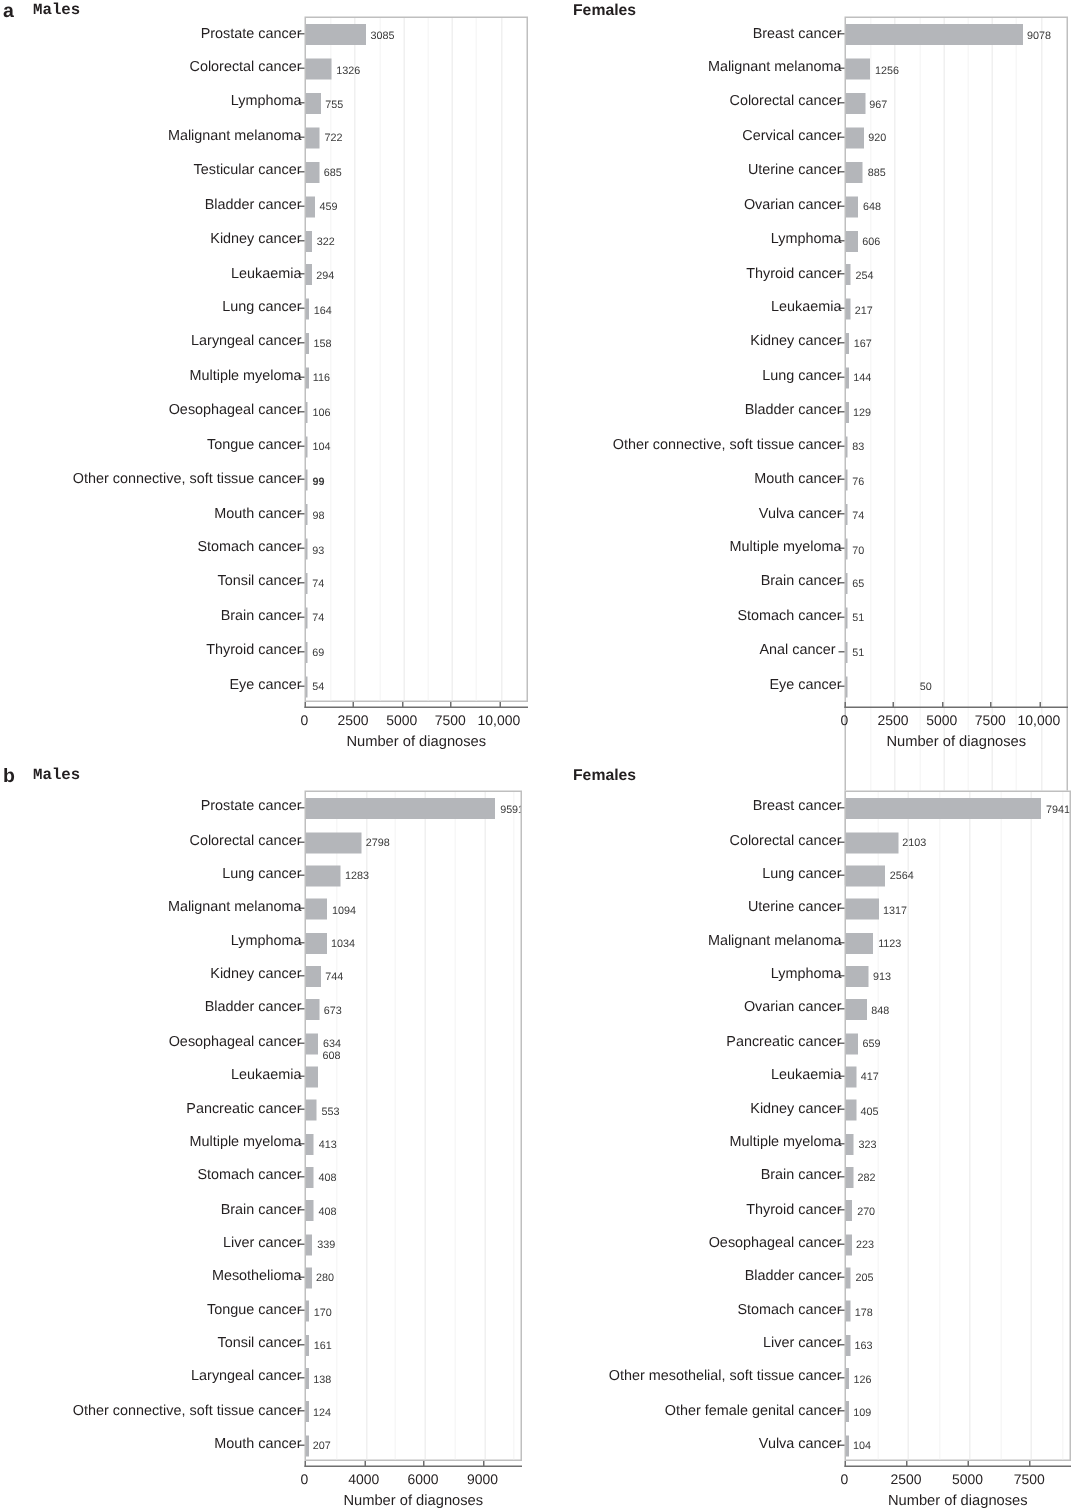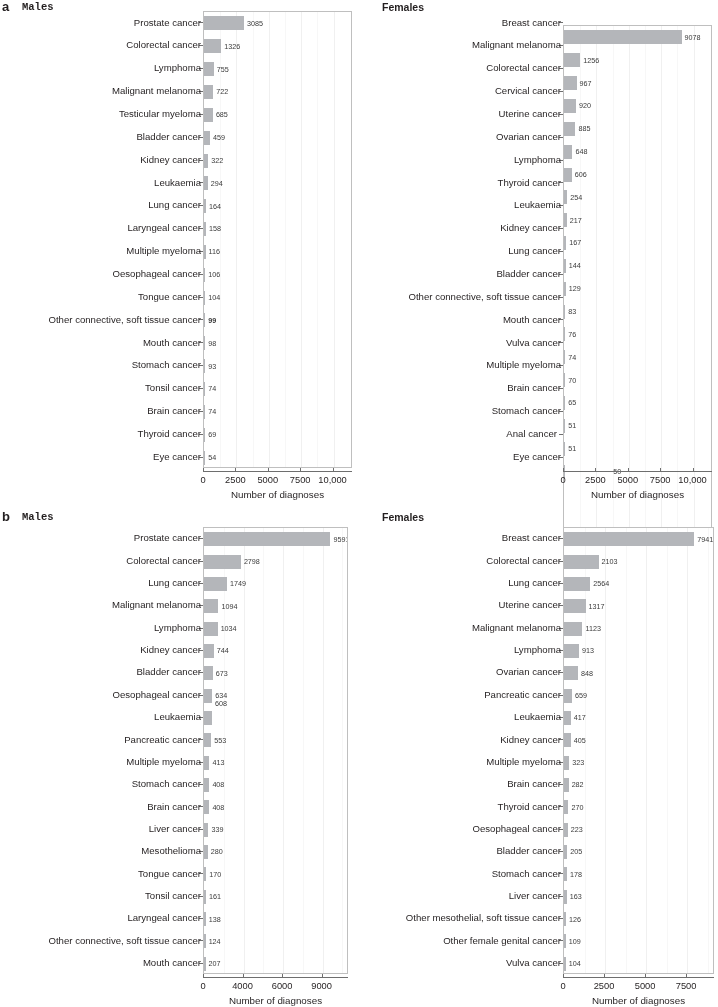--- a/index.html
+++ b/index.html
@@ -149,21 +149,21 @@
         </div>
         <div class="tick-mark" style="left: 199px; top: 22.425px;"></div>
         <span class="cat-label" style="right: 155px; top: 17.625px; width: 197px;">Prostate cancer</span>
         <div class="tick-mark" style="left: 199px; top: 45.275px;"></div>
         <span class="cat-label" style="right: 155px; top: 40.475px; width: 197px;">Colorectal cancer</span>
         <div class="tick-mark" style="left: 199px; top: 68.125px;"></div>
         <span class="cat-label" style="right: 155px; top: 63.325px; width: 197px;">Lymphoma</span>
         <div class="tick-mark" style="left: 199px; top: 90.975px;"></div>
         <span class="cat-label" style="right: 155px; top: 86.175px; width: 197px;">Malignant melanoma</span>
         <div class="tick-mark" style="left: 199px; top: 113.825px;"></div>
-        <span class="cat-label" style="right: 155px; top: 109.025px; width: 197px;">Testicular myeloma</span>
+        <span class="cat-label" style="right: 155px; top: 109.025px; width: 197px;">Testicular cancer</span>
         <div class="tick-mark" style="left: 199px; top: 136.675px;"></div>
         <span class="cat-label" style="right: 155px; top: 131.875px; width: 197px;">Bladder cancer</span>
         <div class="tick-mark" style="left: 199px; top: 159.525px;"></div>
         <span class="cat-label" style="right: 155px; top: 154.725px; width: 197px;">Kidney cancer</span>
         <div class="tick-mark" style="left: 199px; top: 182.375px;"></div>
         <span class="cat-label" style="right: 155px; top: 177.575px; width: 197px;">Leukaemia</span>
         <div class="tick-mark" style="left: 199px; top: 205.225px;"></div>
         <span class="cat-label" style="right: 155px; top: 200.425px; width: 197px;">Lung cancer</span>
         <div class="tick-mark" style="left: 199px; top: 228.075px;"></div>
         <span class="cat-label" style="right: 155px; top: 223.275px; width: 197px;">Laryngeal cancer</span>
@@ -195,21 +195,21 @@
         <div class="xtick" style="left: 267.783px; top: 468px;"></div>
         <span class="xtick-label" style="left: 242.783px; width: 50px; top: 476px;">5000</span>
         <div class="xtick" style="left: 300.174px; top: 468px;"></div>
         <span class="xtick-label" style="left: 275.174px; width: 50px; top: 476px;">7500</span>
         <div class="xtick" style="left: 332.565px; top: 468px;"></div>
         <span class="xtick-label" style="left: 307.565px; width: 50px; top: 476px;">10,000</span>
         <span class="axis-title" style="left: 173px; width: 209px; top: 490px;">Number of diagnoses</span>
       </div>
     <div class="chart right" id="chart-a-females">
         <span class="chart-title">Females</span>
-        <div class="plot" style="left: 207px; top: 25px; width: 149px; height: 579px; text-align: right;">
+        <div class="plot" style="left: 207px; top: 11px; width: 149px; height: 579px; text-align: right;">
           <div class="gridline minor" style="left: 16.1957px;"></div>
           <div class="gridline minor" style="left: 48.587px;"></div>
           <div class="gridline minor" style="left: 80.9783px;"></div>
           <div class="gridline minor" style="left: 113.37px;"></div>
           <div class="gridline" style="left: 32.3913px;"></div>
           <div class="gridline" style="left: 64.7826px;"></div>
           <div class="gridline" style="left: 97.1739px;"></div>
           <div class="gridline" style="left: 129.565px;"></div>
           <div class="bar" style="width: 117.619px; top: 4.425px; background: rgb(180, 182, 186);"></div>
           <span class="bar-value" style="left: 120.619px; top: 7.825px;">9078</span>
@@ -317,21 +317,21 @@
           <div class="gridline minor" style="left: 98.8636px;"></div>
           <div class="gridline minor" style="left: 138.409px;"></div>
           <div class="gridline" style="left: 39.5455px;"></div>
           <div class="gridline" style="left: 79.0909px;"></div>
           <div class="gridline" style="left: 118.636px;"></div>
           <div class="bar" style="width: 126.427px; top: 4.175px; background: rgb(180, 182, 186);"></div>
           <span class="bar-value" style="left: 129.427px; top: 7.575px;">9591</span>
           <div class="bar" style="width: 36.8827px; top: 26.525px; background: rgb(180, 182, 186);"></div>
           <span class="bar-value" style="left: 39.8827px; top: 29.925px;">2798</span>
           <div class="bar" style="width: 23.055px; top: 48.875px; background: rgb(180, 182, 186);"></div>
-          <span class="bar-value" style="left: 26.055px; top: 52.275px;">1749</span>
+          <span class="bar-value" style="left: 26.055px; top: 52.275px;">1283</span>
           <div class="bar" style="width: 14.4209px; top: 71.225px; background: rgb(180, 182, 186);"></div>
           <span class="bar-value" style="left: 17.4209px; top: 74.625px;">1094</span>
           <div class="bar" style="width: 13.63px; top: 93.575px; background: rgb(180, 182, 186);"></div>
           <span class="bar-value" style="left: 16.63px; top: 96.975px;">1034</span>
           <div class="bar" style="width: 9.80727px; top: 115.925px; background: rgb(180, 182, 186);"></div>
           <span class="bar-value" style="left: 12.8073px; top: 119.325px;">744</span>
           <div class="bar" style="width: 8.87136px; top: 138.275px; background: rgb(180, 182, 186);"></div>
           <span class="bar-value" style="left: 11.8714px; top: 141.675px;">673</span>
           <div class="bar" style="width: 8.35727px; top: 160.625px; background: rgb(180, 182, 186);"></div>
           <span class="bar-value" style="left: 11.3573px; top: 164.025px;">634</span>

